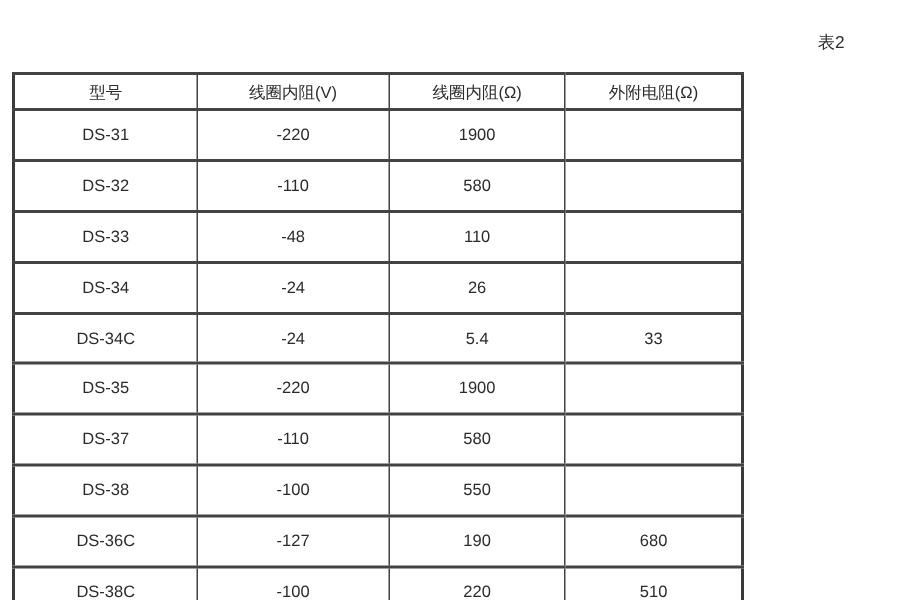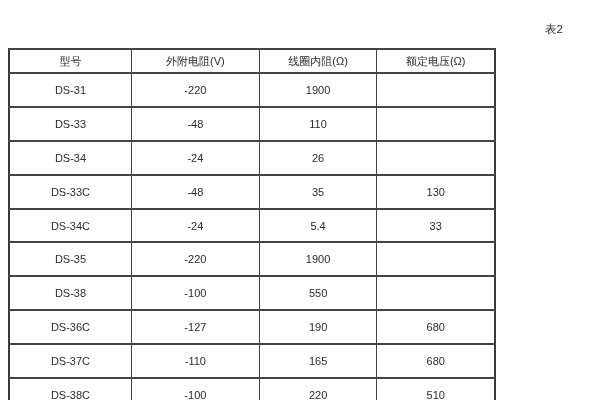--- a/index.html
+++ b/index.html
@@ -67,81 +67,81 @@
   <table class="spec">
     <colgroup>
       <col class="c1">
         <col class="c2">
         <col class="c3">
         <col class="c4">
     </colgroup>
     <thead>
       <tr id="header-row">
           <th>型号</th>
-          <th>外附电阻(V)</th>
+          <th>线圈内阻(V)</th>
           <th>线圈内阻(Ω)</th>
-          <th>额定电压(Ω)</th>
+          <th>外附电阻(Ω)</th>
         </tr>
     </thead>
     <tbody id="body-rows">
         <tr>
           <td>DS-31</td>
           <td>-220</td>
           <td>1900</td>
+          <td></td>
+        </tr>
+        <tr>
+          <td>DS-32</td>
+          <td>-110</td>
+          <td>580</td>
           <td></td>
         </tr>
         <tr>
           <td>DS-33</td>
           <td>-48</td>
           <td>110</td>
           <td></td>
         </tr>
         <tr>
           <td>DS-34</td>
           <td>-24</td>
           <td>26</td>
           <td></td>
         </tr>
         <tr>
-          <td>DS-33C</td>
-          <td>-48</td>
-          <td>35</td>
-          <td>130</td>
-        </tr>
-        <tr>
           <td>DS-34C</td>
           <td>-24</td>
           <td>5.4</td>
           <td>33</td>
         </tr>
         <tr>
           <td>DS-35</td>
           <td>-220</td>
           <td>1900</td>
+          <td></td>
+        </tr>
+        <tr>
+          <td>DS-37</td>
+          <td>-110</td>
+          <td>580</td>
           <td></td>
         </tr>
         <tr>
           <td>DS-38</td>
           <td>-100</td>
           <td>550</td>
           <td></td>
         </tr>
         <tr>
           <td>DS-36C</td>
           <td>-127</td>
           <td>190</td>
           <td>680</td>
         </tr>
         <tr>
-          <td>DS-37C</td>
-          <td>-110</td>
-          <td>165</td>
-          <td>680</td>
-        </tr>
-        <tr>
           <td>DS-38C</td>
           <td>-100</td>
           <td>220</td>
           <td>510</td>
         </tr>
       </tbody>
   </table>
 </div>
 
 </body></html>

